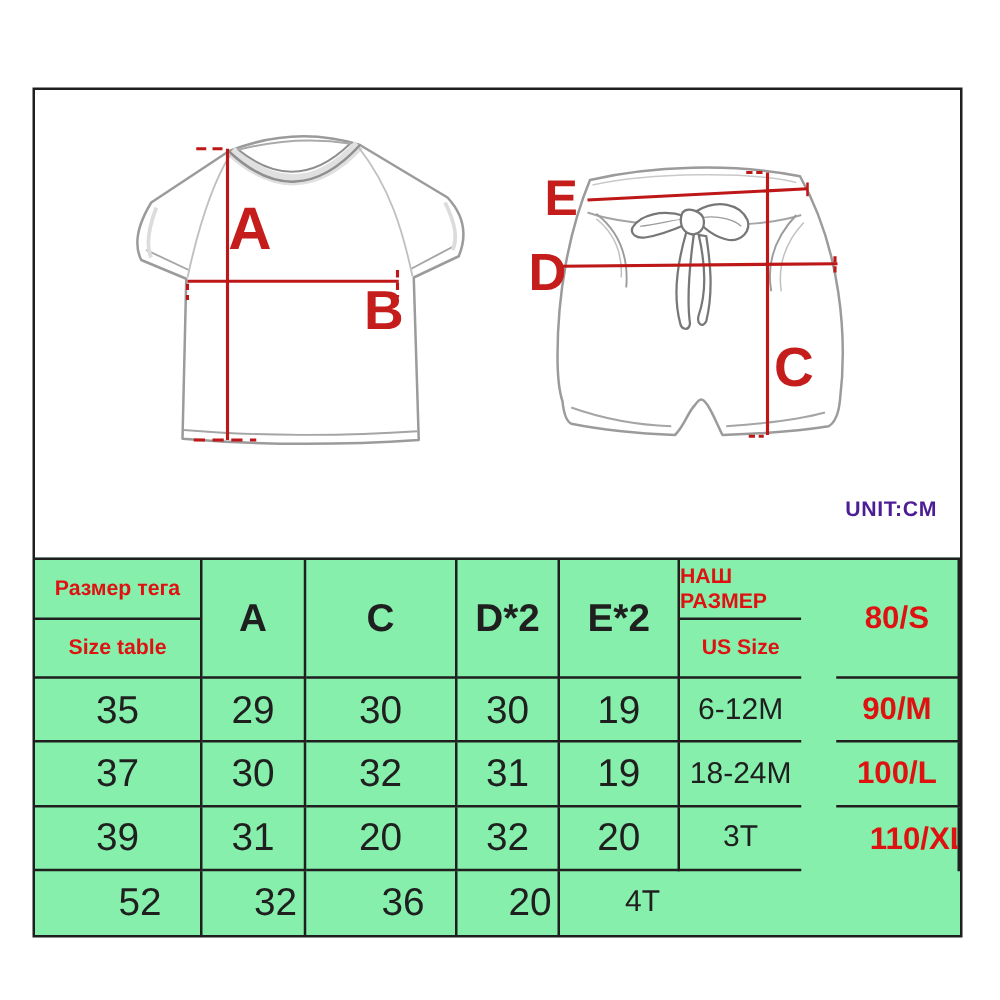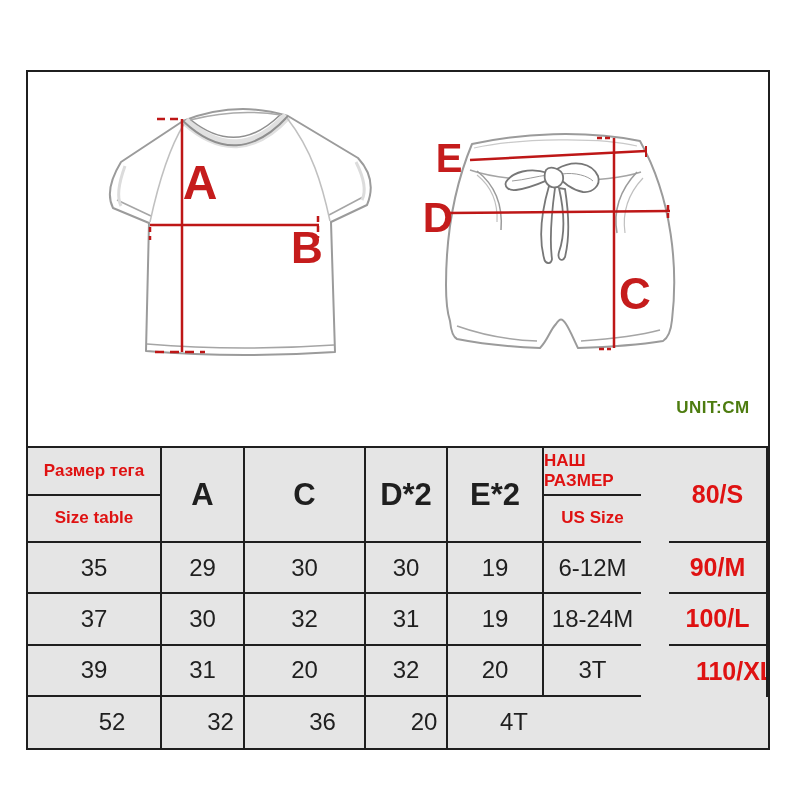--- a/index.html
+++ b/index.html
@@ -2,39 +2,39 @@
 <html><head>
 <meta charset="utf-8">
 <style>
   html,body{margin:0;padding:0;background:#fff;}
   .canvas{position:relative;width:800px;height:800px;background:#ffffff;overflow:hidden;
           font-family:"Liberation Sans", sans-serif;}
   .outer-box{position:absolute;left:26px;top:70px;width:744px;height:680px;
              border:2px solid #1f1f1f;box-sizing:border-box;background:#fff;}
   .diagram-svg{position:absolute;left:0;top:0;width:740px;height:376px;display:block;}
   .unit-label{position:absolute;left:610px;top:326px;width:150px;text-align:center;
-              font-size:17px;font-weight:700;color:#4d7c0f;letter-spacing:0.5px;}
+              font-size:17px;font-weight:700;color:#4c1d95;letter-spacing:0.5px;}
   
   .size-table{position:absolute;left:0;top:374px;width:740px;height:302px;
               border-top:2px solid #1f1f1f;box-sizing:border-box;
               display:grid;grid-template-columns:134px 83px 121px 82px 96px 97px 1fr;
-              grid-template-rows:95px repeat(4,1fr);background:#e5e5e5;}
+              grid-template-rows:95px repeat(4,1fr);background:#86efac;}
   .cell{border-right:2px solid #1f1f1f;border-bottom:2px solid #1f1f1f;
         display:flex;align-items:center;justify-content:center;
         color:#1f1f1f;box-sizing:border-box;overflow:hidden;}
   .cell.last-col{border-right:none;}
   .cell.last-row{border-bottom:none;padding-left:36px;}
   .cell.split{flex-direction:column;align-items:stretch;padding:0;}
   .half{flex:1;display:flex;align-items:center;justify-content:center;}
   .half.top{border-bottom:2px solid #1f1f1f;}
   .red-label{color:#df1212;font-weight:700;}
   .hdr-small{font-size:17px;}
   .measure{font-size:31px;font-weight:700;}
   .size-cell{font-size:25px;margin-left:28px;}
-  .val{font-size:24px;font-weight:400;}
+  .val{font-size:31px;font-weight:400;}
   .us{font-size:24px;font-weight:400;}
   text.meas-label{font-family:"Liberation Sans", sans-serif;font-weight:700;fill:#c51c1c;}
 </style>
 </head>
 <body>
 
 <div class="canvas">
   <div class="outer-box">
 
     <svg class="diagram-svg" viewBox="28 72 740 376">

